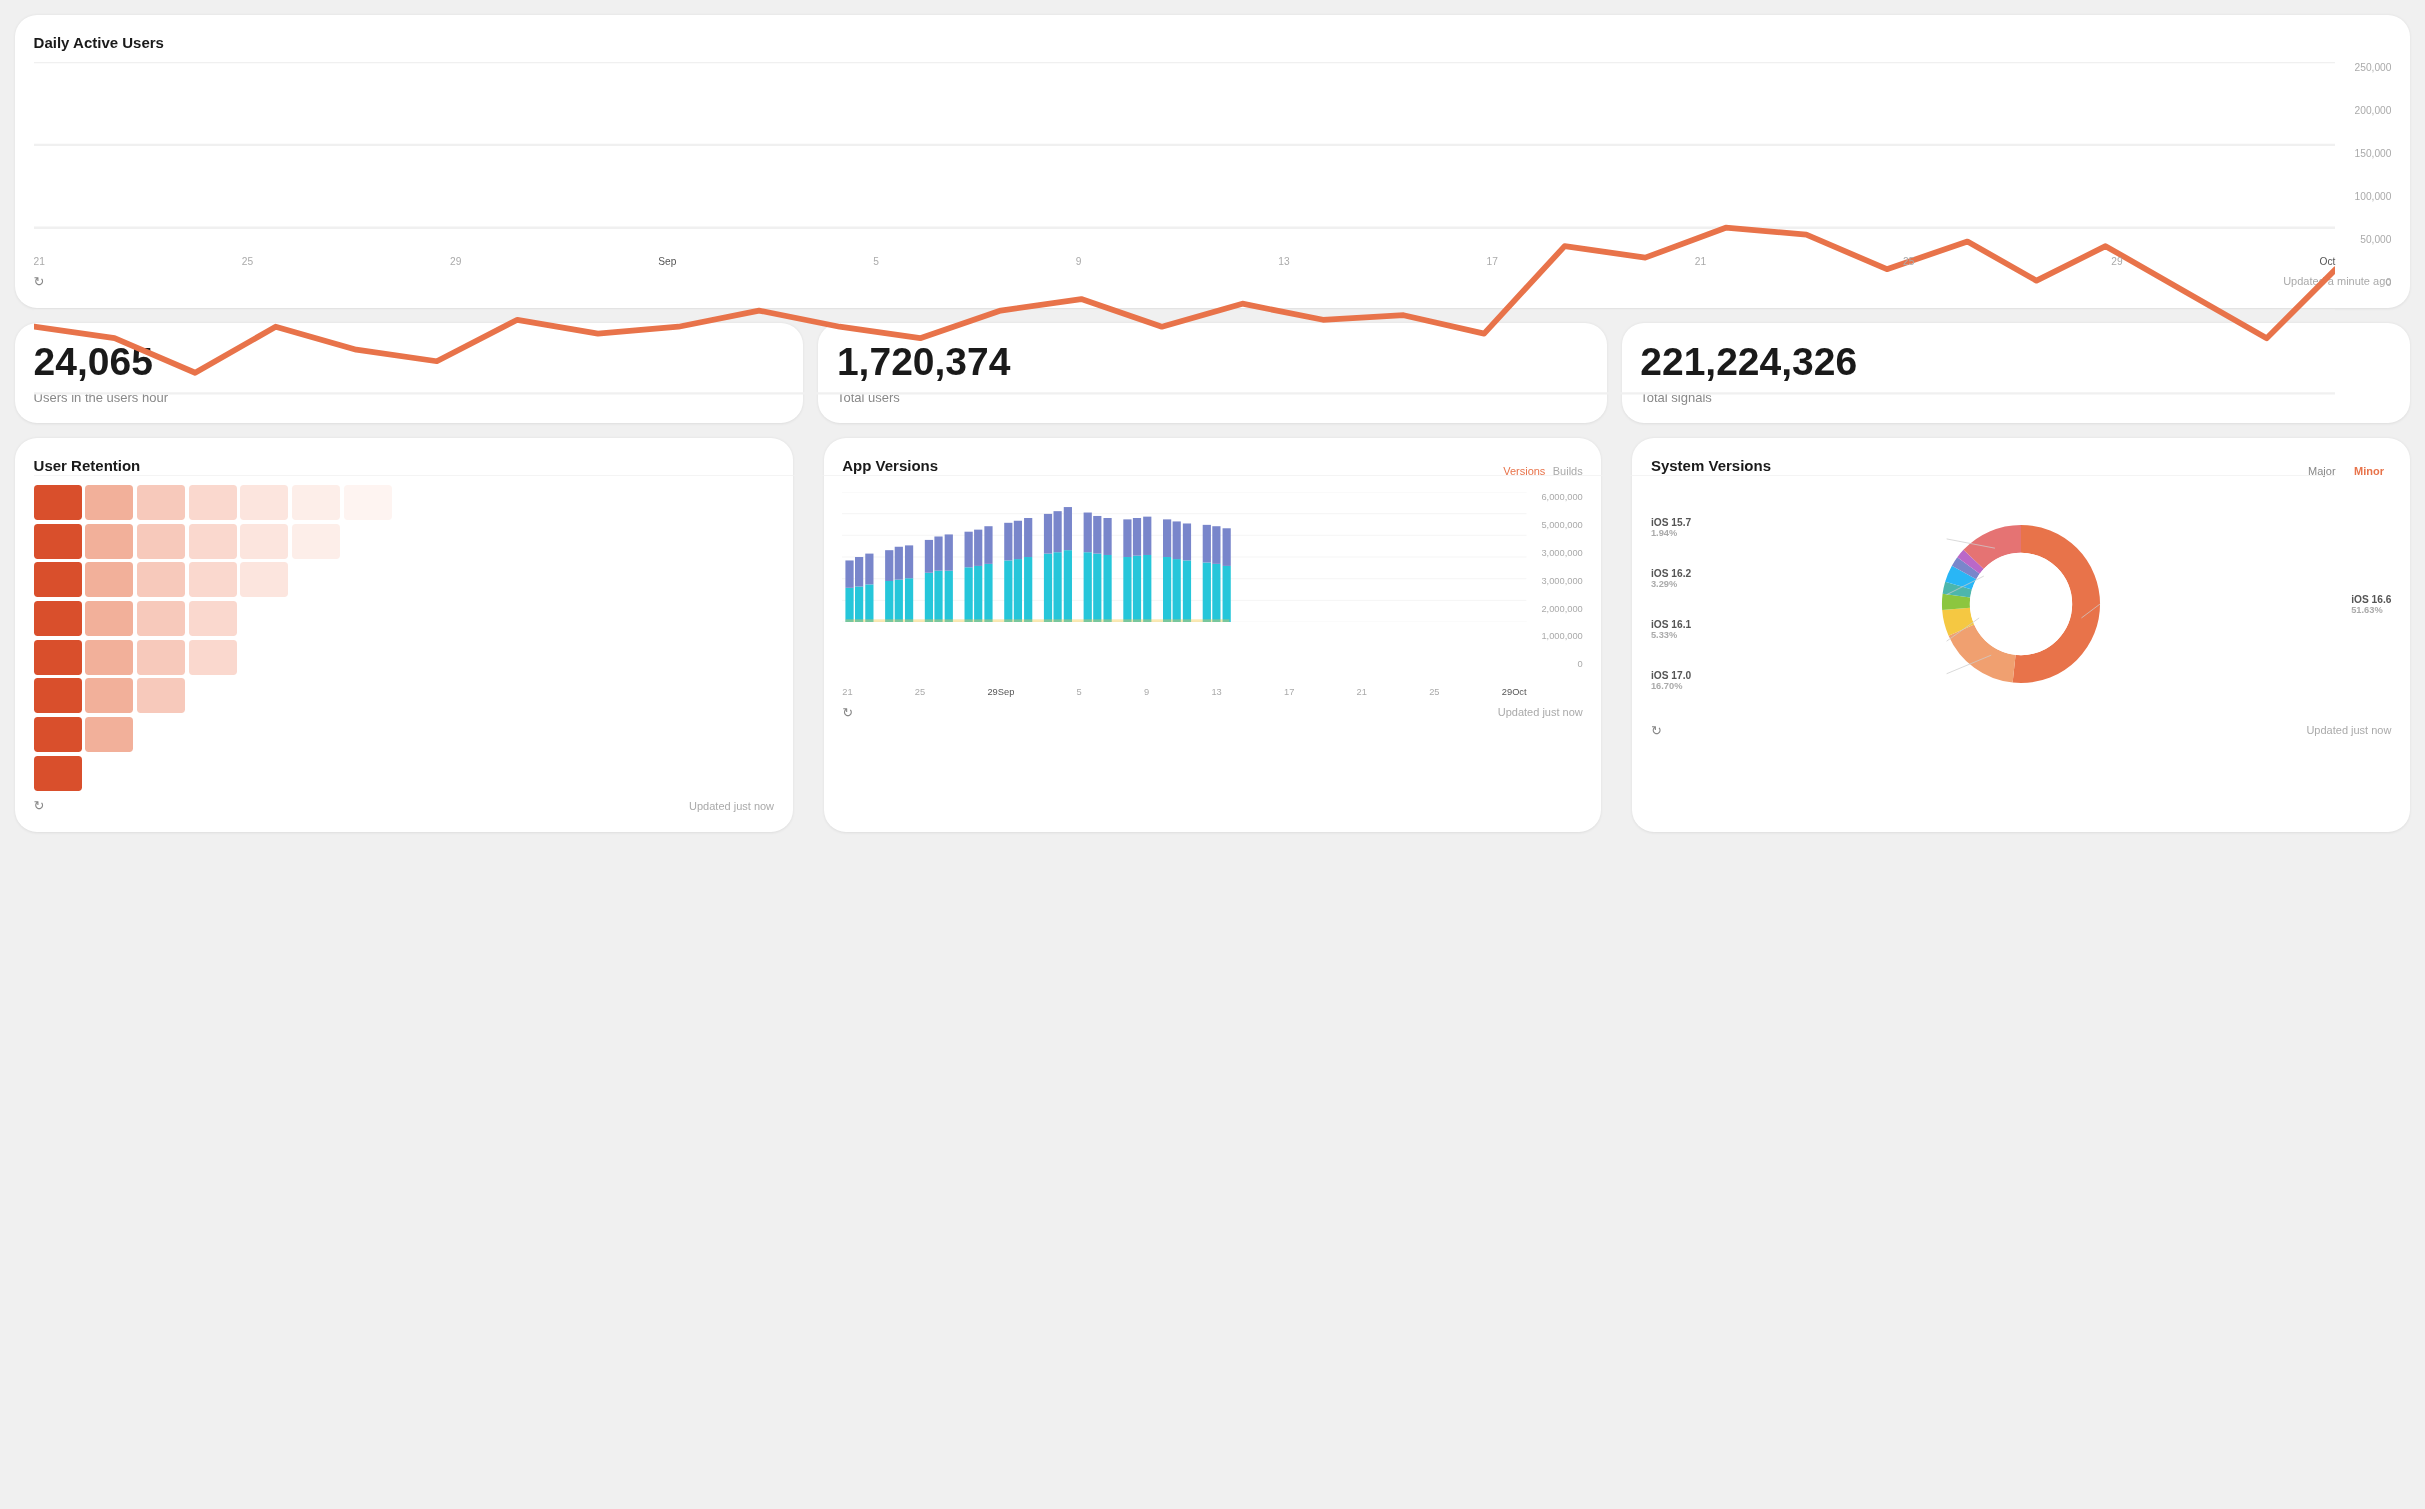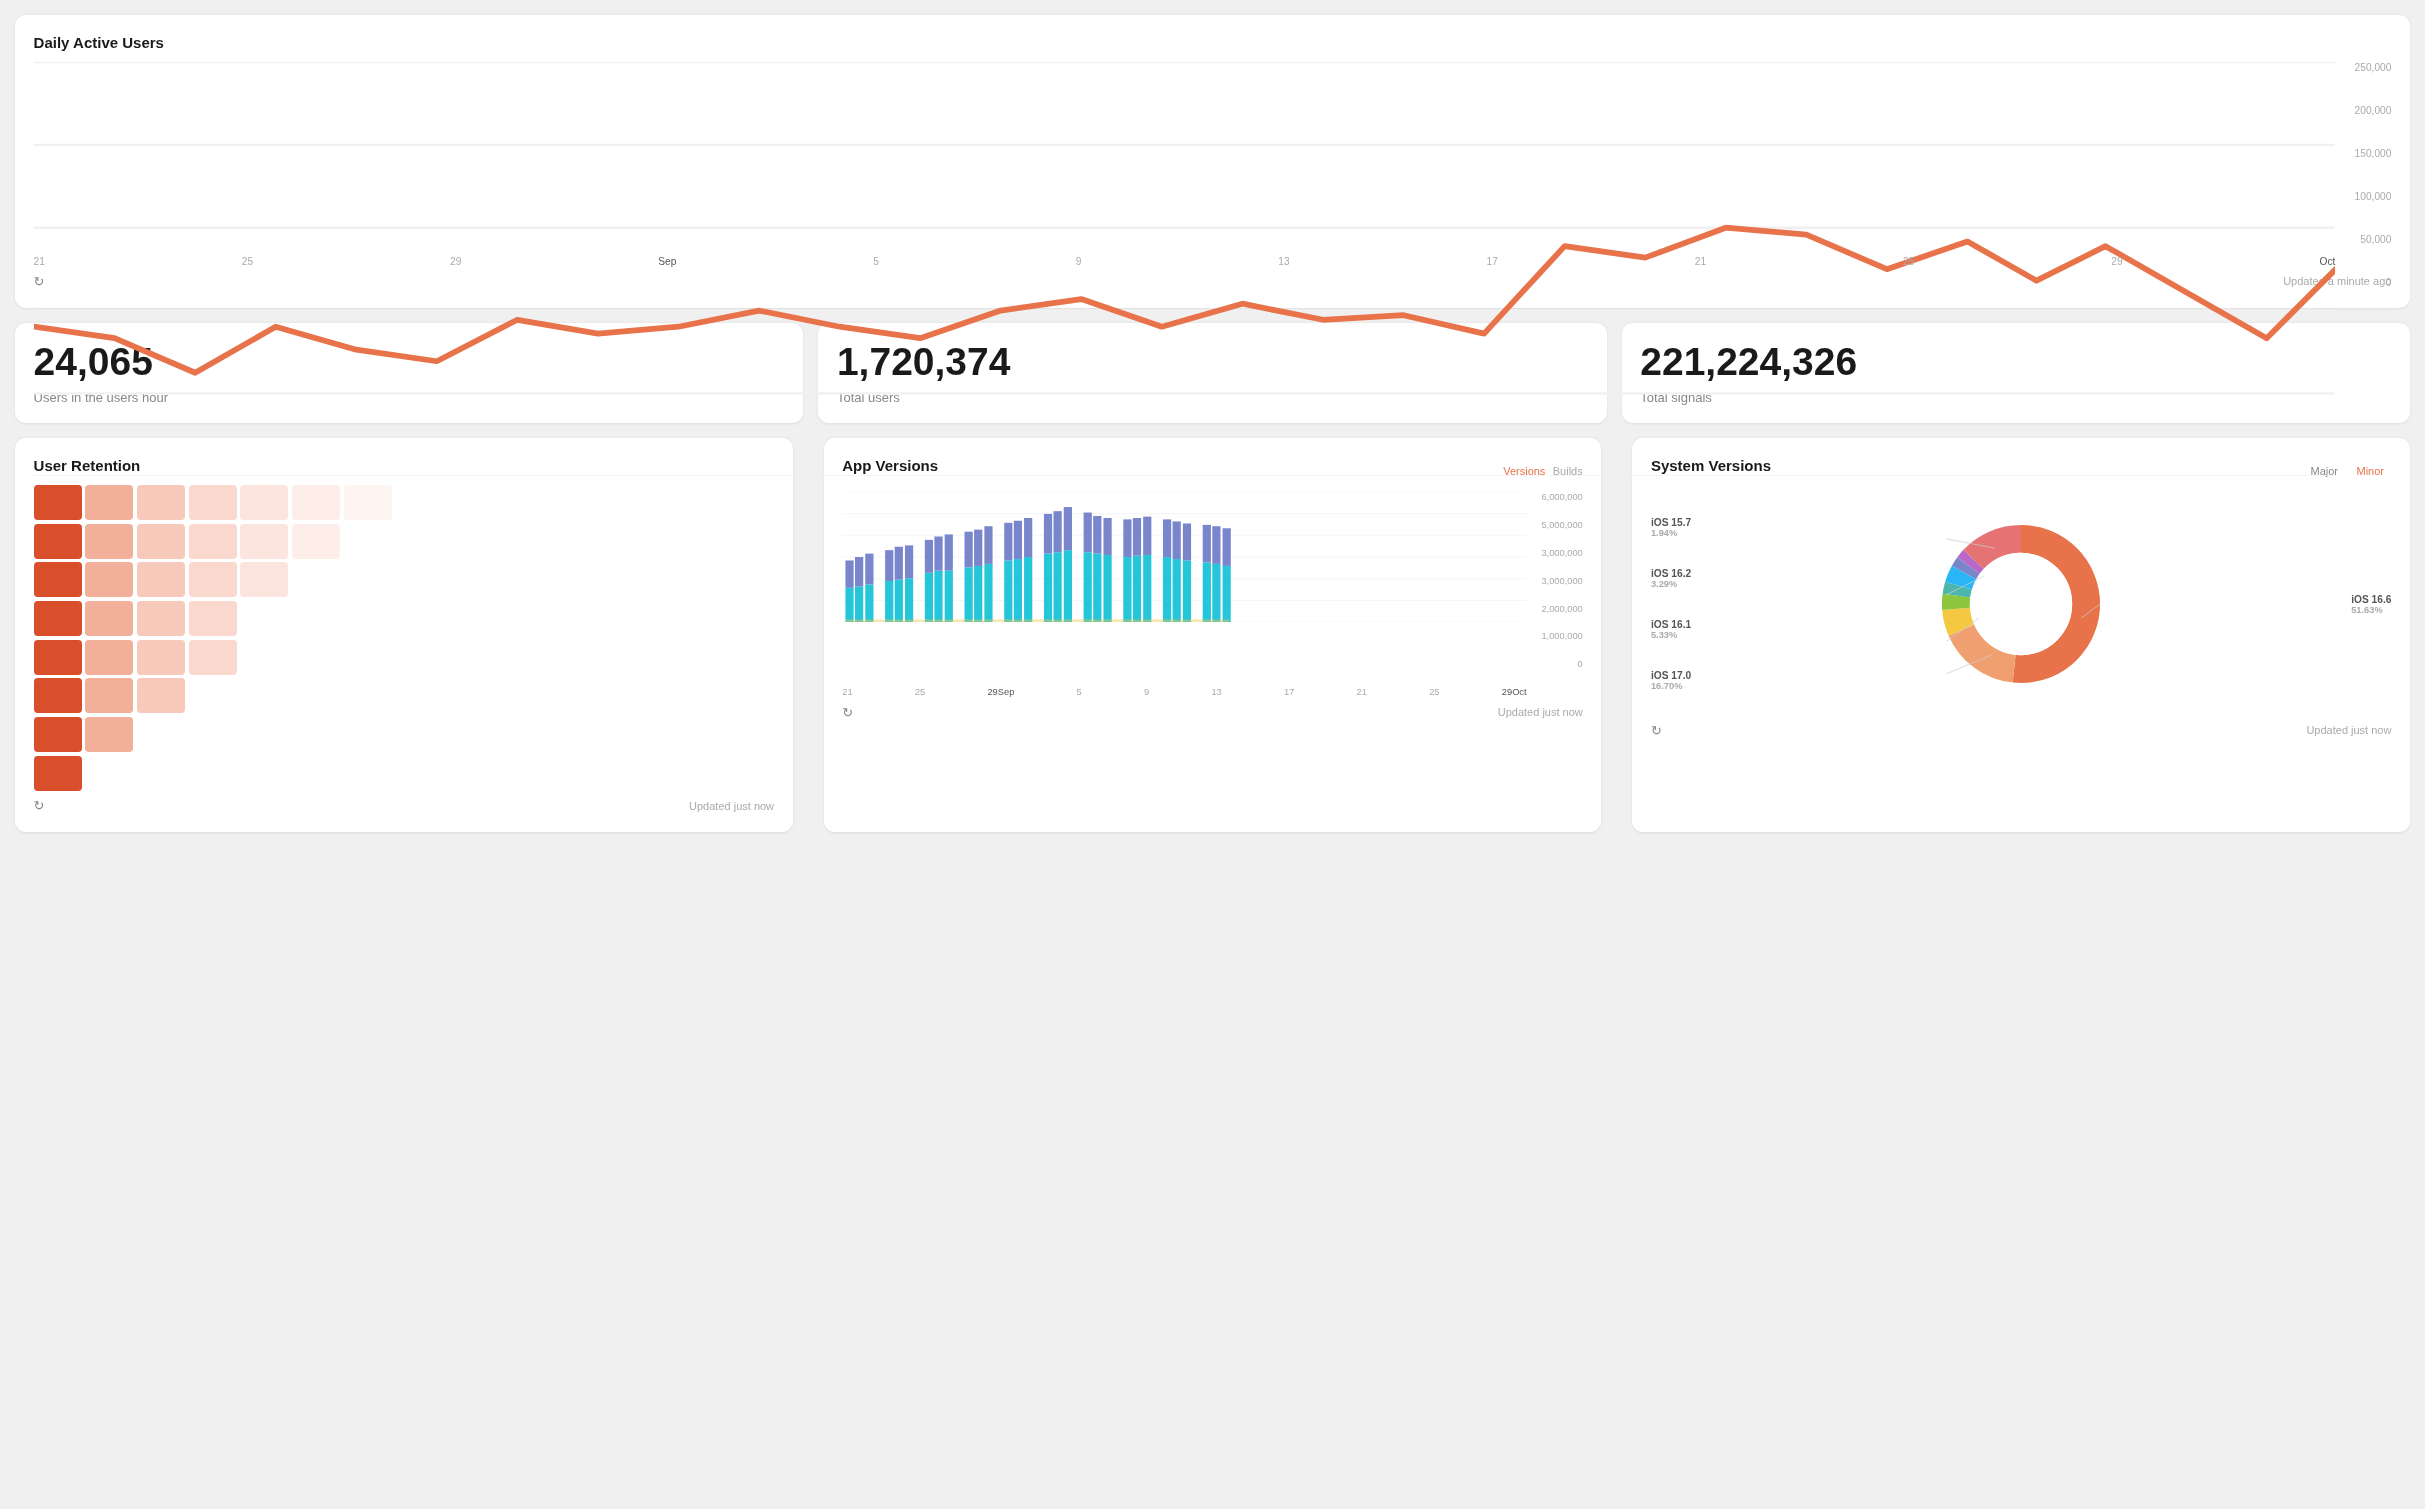--- a/index.html
+++ b/index.html
@@ -4,21 +4,21 @@
   <style>
     * { box-sizing: border-box; margin: 0; padding: 0; }
     body {
       background: #f0f0f0;
       font-family: -apple-system, BlinkMacSystemFont, 'Segoe UI', sans-serif;
       padding: 15px;
       min-width: 1209px;
     }
     .card {
       background: #fff;
-      border-radius: 11px;
+      border-radius: 22px;
       padding: 18.6px;
       box-shadow: 0 0.9px 2.8px rgba(0,0,0,0.08);
     }
     .card-title {
       font-size: 15px;
       font-weight: 600;
       color: #1a1a1a;
       margin-bottom: 11px;
     }
     
@@ -178,21 +178,21 @@
     }
     .toggle-btn {
       padding: 1.9px 7.4px;
       border-radius: 3.7px;
       cursor: pointer;
       color: #888;
       font-size: 11px;
     }
     .toggle-btn.active {
       color: #e8734a;
-      font-weight: 400;
+      font-weight: 700;
     }
     .app-versions-header {
       display: flex;
       justify-content: space-between;
       align-items: center;
     }
     .versions-toggle {
       display: flex;
       gap: 7.4px;
       font-size: 11px;

